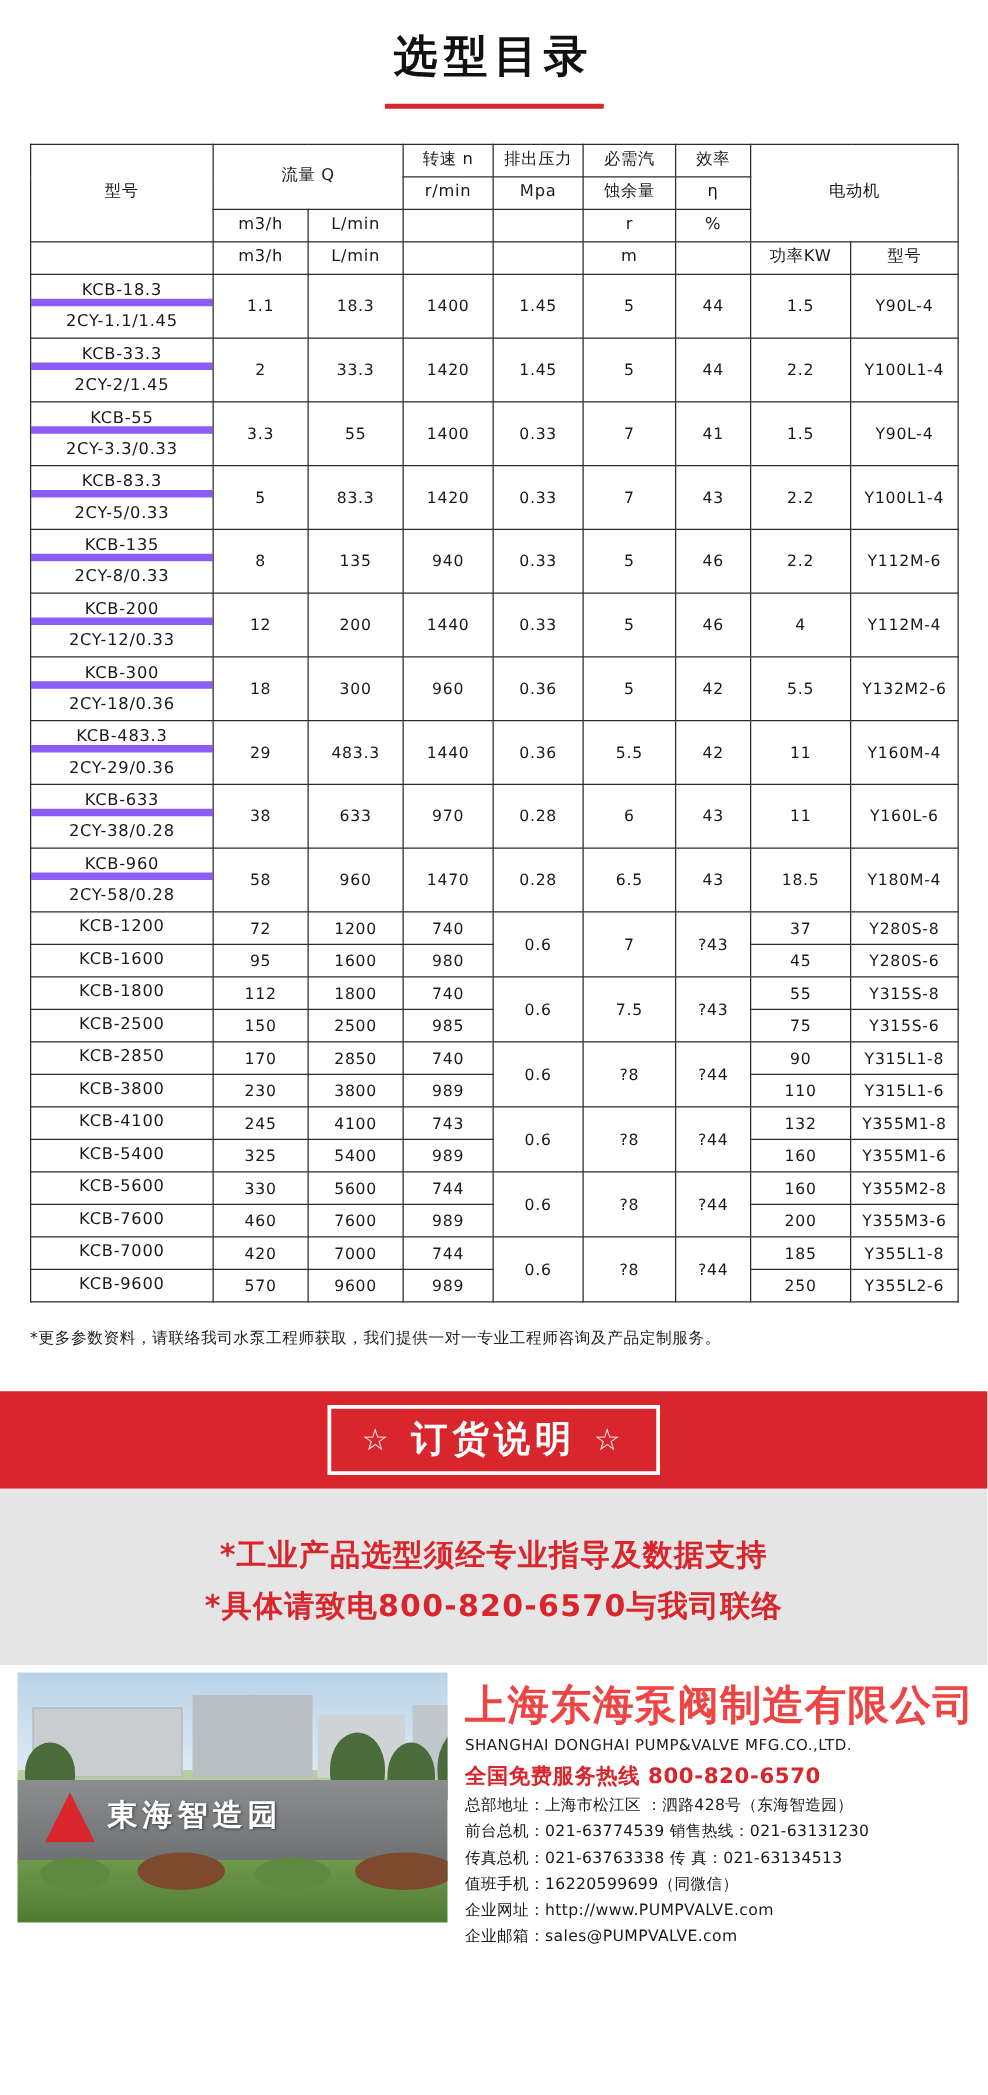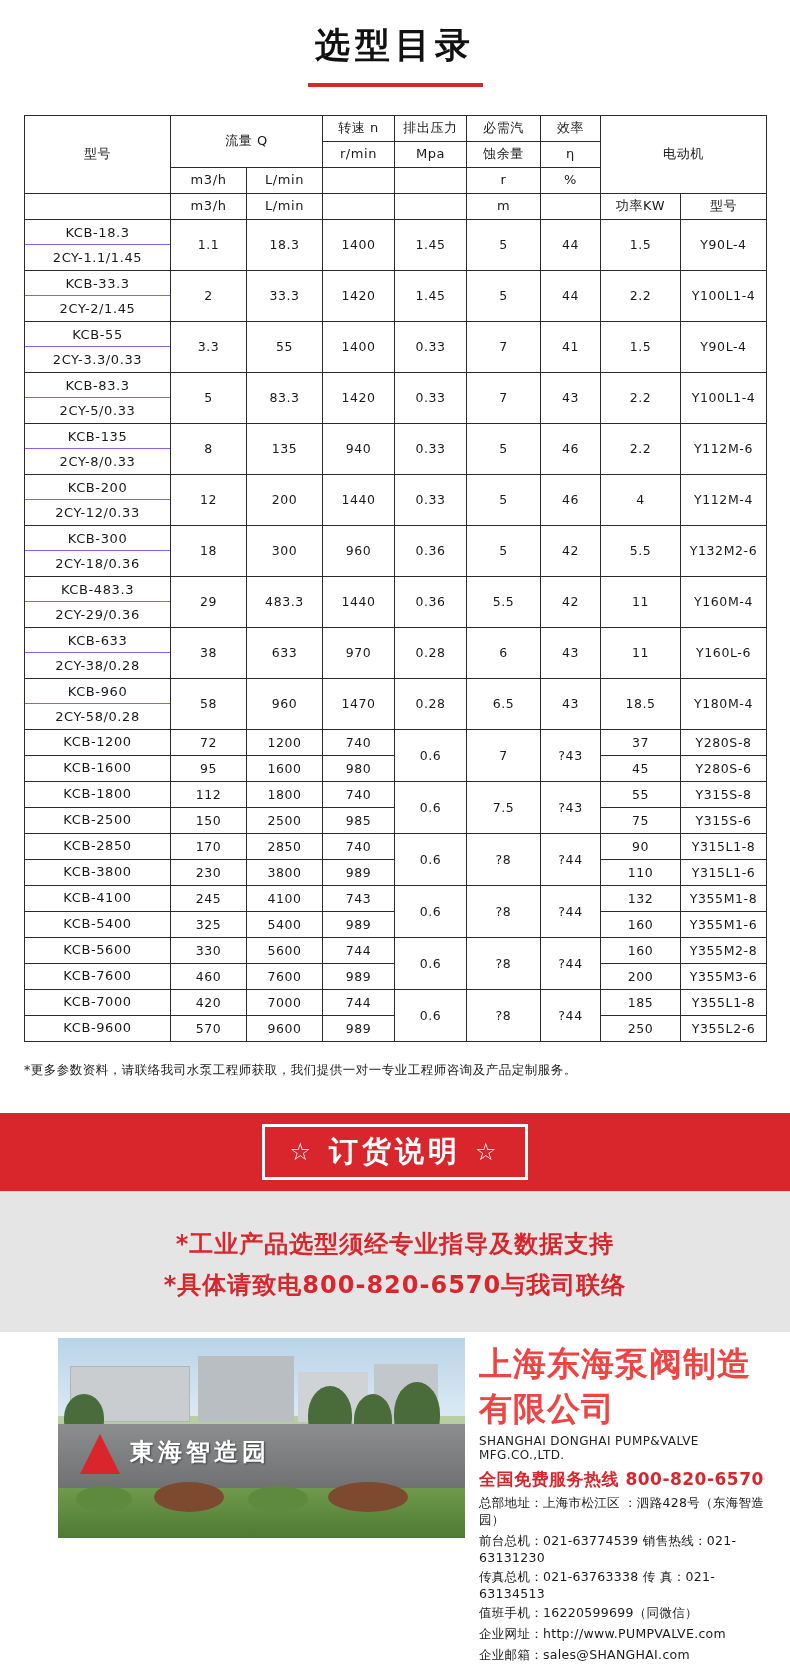--- a/index.html
+++ b/index.html
@@ -56,21 +56,21 @@
   .model-cell {
     font-size: 13px;
     letter-spacing: 0.8px;
   }
   .model-two {
     padding: 0 !important;
   }
   .model-two div {
     height: 25px;
     line-height: 25px;
-    border-bottom: 1px solid #8b5cf6;
+    border-bottom: 6px solid #8b5cf6;
   }
   .model-two div:last-child { border-bottom: none; }
   .row-td { height: 50px; }
   .small-row td { height: 26px; }
 
   
   .note {
     padding: 20px 40px 0 24px;
     font-size: 12.5px;
     color: #222;
@@ -123,27 +123,26 @@
   }
 
   
   .footer {
     display: flex;
     align-items: flex-start;
     padding: 6px 10px 26px 14px;
     gap: 14px;
   }
   .photo {
-    width: 407px;
+    width: 344px;
     height: 200px;
     position: relative;
     overflow: hidden;
     background: linear-gradient(#cfe0ef 0%, #dbe7f1 38%, #b9cfa2 39%, #8fae6d 100%);
     flex: none;
-    margin-left: 44px;
   }
   .photo .sky { position:absolute; left:0; top:0; width:100%; height:78px; background: linear-gradient(#b9d4e8, #dce9f3); }
   .photo .bld1 { position:absolute; left:12px; top:28px; width:120px; height:56px; background:#c9cdd0; border:1px solid #b0b5b8; }
   .photo .bld2 { position:absolute; left:140px; top:18px; width:96px; height:66px; background:#b9bec2; }
   .photo .bld3 { position:absolute; left:240px; top:34px; width:70px; height:50px; background:#cfd3d6; }
   .photo .bld4 { position:absolute; left:316px; top:26px; width:64px; height:58px; background:#c2c7cb; }
   .photo .tree { position:absolute; background:#4a6b3a; border-radius:50% 50% 45% 45%; }
   .photo .t1 { left:250px; top:48px; width:44px; height:58px; }
   .photo .t2 { left:296px; top:56px; width:38px; height:52px; }
   .photo .t3 { left:336px; top:44px; width:46px; height:64px; }
@@ -559,15 +558,15 @@
 
   <div class="company">
     <div class="company-cn">上海东海泵阀制造有限公司</div>
     <div class="company-en">SHANGHAI DONGHAI PUMP&amp;VALVE MFG.CO.,LTD.</div>
     <div class="hotline">全国免费服务热线 800-820-6570</div>
     <div class="contact-line">总部地址：上海市松江区 ：泗路428号（东海智造园）</div>
     <div class="contact-line">前台总机：021-63774539  销售热线：021-63131230</div>
     <div class="contact-line">传真总机：021-63763338  传    真：021-63134513</div>
     <div class="contact-line">值班手机：16220599699（同微信）</div>
     <div class="contact-line">企业网址：http://www.PUMPVALVE.com</div>
-    <div class="contact-line">企业邮箱：sales@SHANGHAI.com</div>
+    <div class="contact-line">企业邮箱：sales@PUMPVALVE.com</div>
   </div>
 </div>
 
 </body></html>

